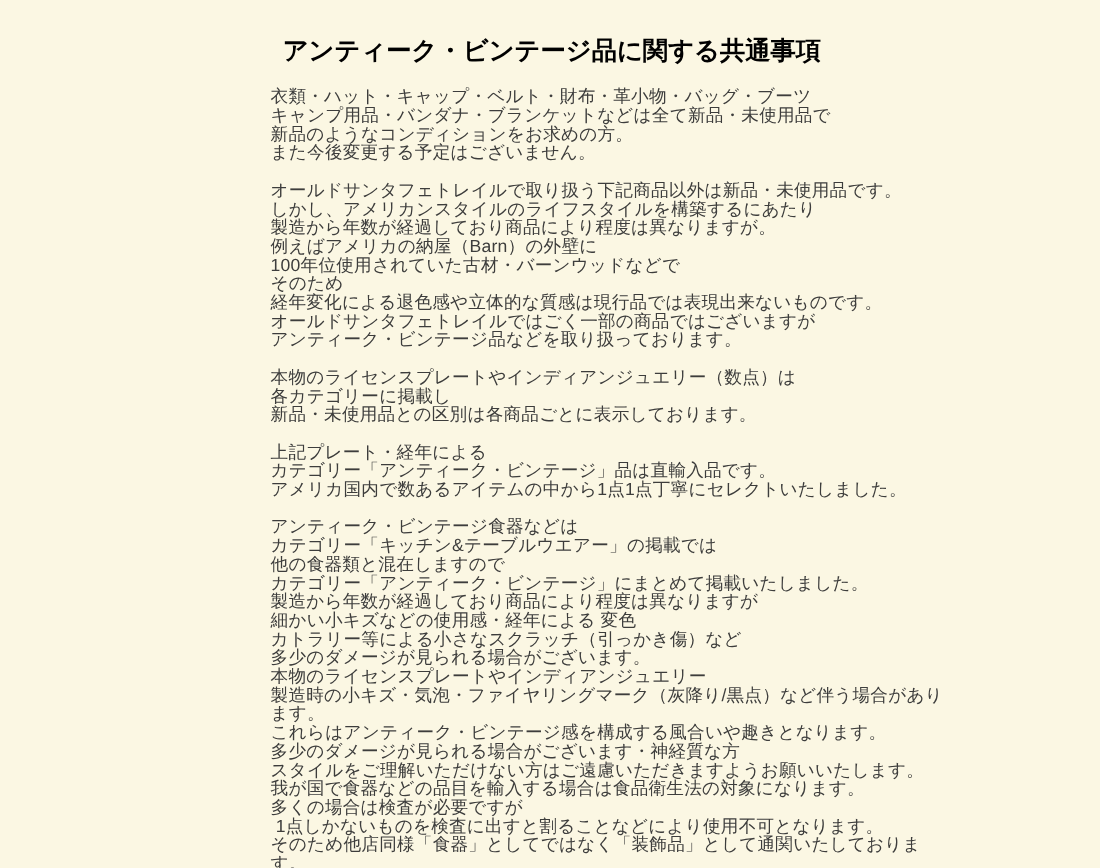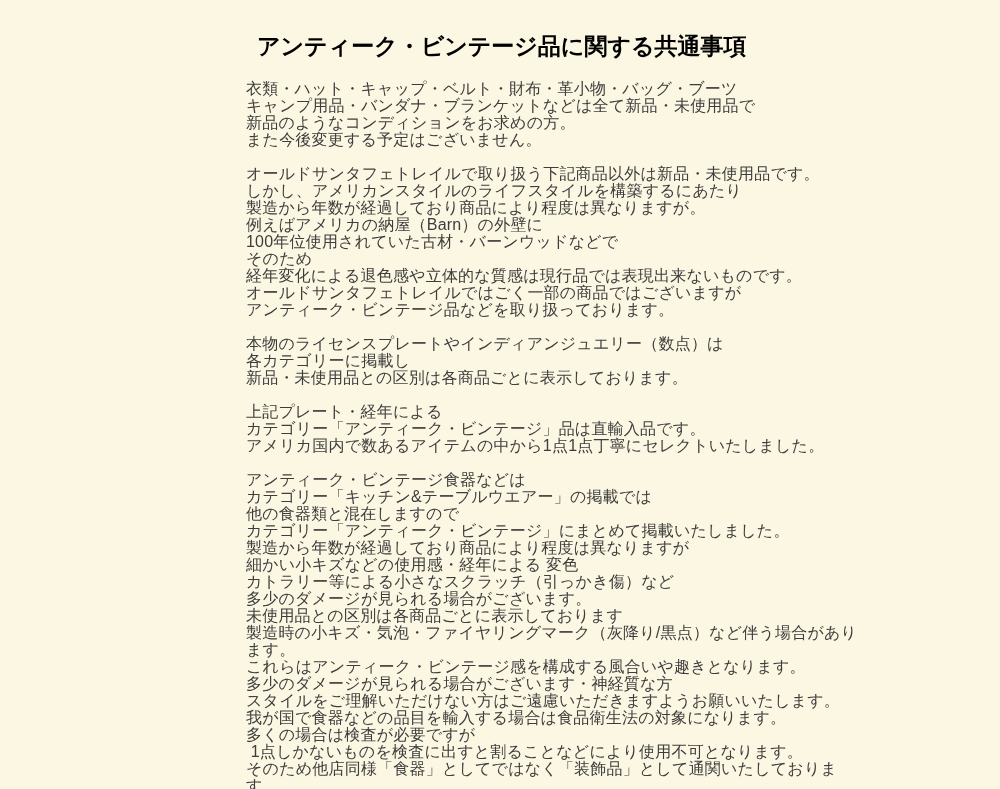--- a/index.html
+++ b/index.html
@@ -82,21 +82,21 @@
         </div>
         <div class="para">
           <div class="line">アンティーク・ビンテージ食器などは</div>
           <div class="line">カテゴリー「キッチン&amp;テーブルウエアー」の掲載では</div>
           <div class="line">他の食器類と混在しますので</div>
           <div class="line">カテゴリー「アンティーク・ビンテージ」にまとめて掲載いたしました。</div>
           <div class="line">製造から年数が経過しており商品により程度は異なりますが</div>
           <div class="line">細かい小キズなどの使用感・経年による 変色</div>
           <div class="line">カトラリー等による小さなスクラッチ（引っかき傷）など</div>
           <div class="line">多少のダメージが見られる場合がございます。</div>
-          <div class="line">未使用品との区別は各商品ごとに表示しております</div>
+          <div class="line">本物のライセンスプレートやインディアンジュエリー</div>
           <div class="line">製造時の小キズ・気泡・ファイヤリングマーク（灰降り/黒点）など伴う場合があります。</div>
           <div class="line">これらはアンティーク・ビンテージ感を構成する風合いや趣きとなります。</div>
           <div class="line">多少のダメージが見られる場合がございます・神経質な方</div>
           <div class="line">スタイルをご理解いただけない方はご遠慮いただきますようお願いいたします。</div>
           <div class="line">我が国で食器などの品目を輸入する場合は食品衛生法の対象になります。</div>
           <div class="line">多くの場合は検査が必要ですが</div>
           <div class="line"> 1点しかないものを検査に出すと割ることなどにより使用不可となります。</div>
           <div class="line">そのため他店同様「食器」としてではなく「装飾品」として通関いたしております。</div>
         </div>
       </div>

